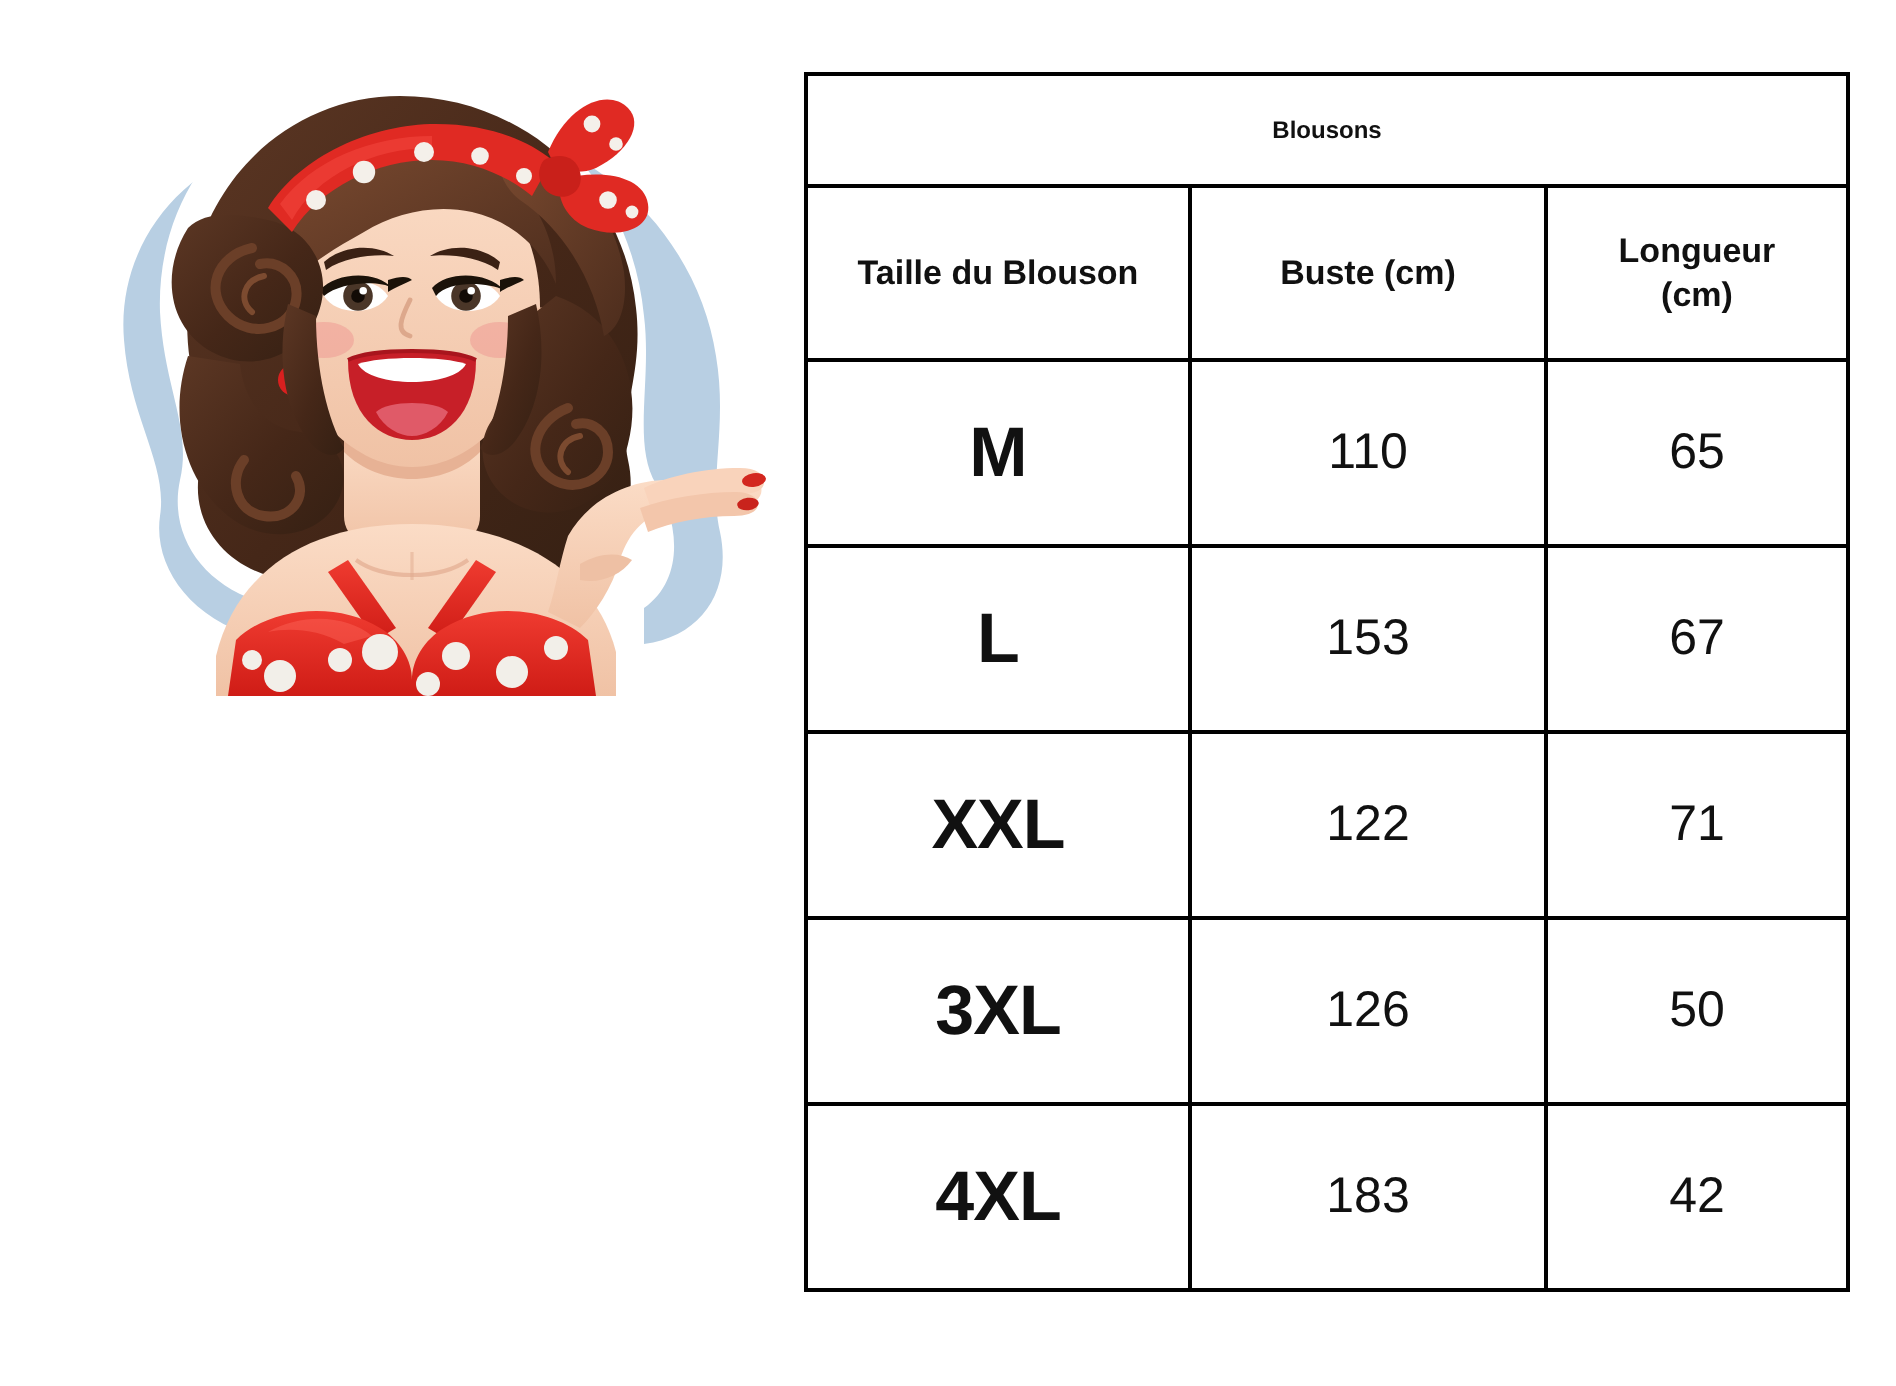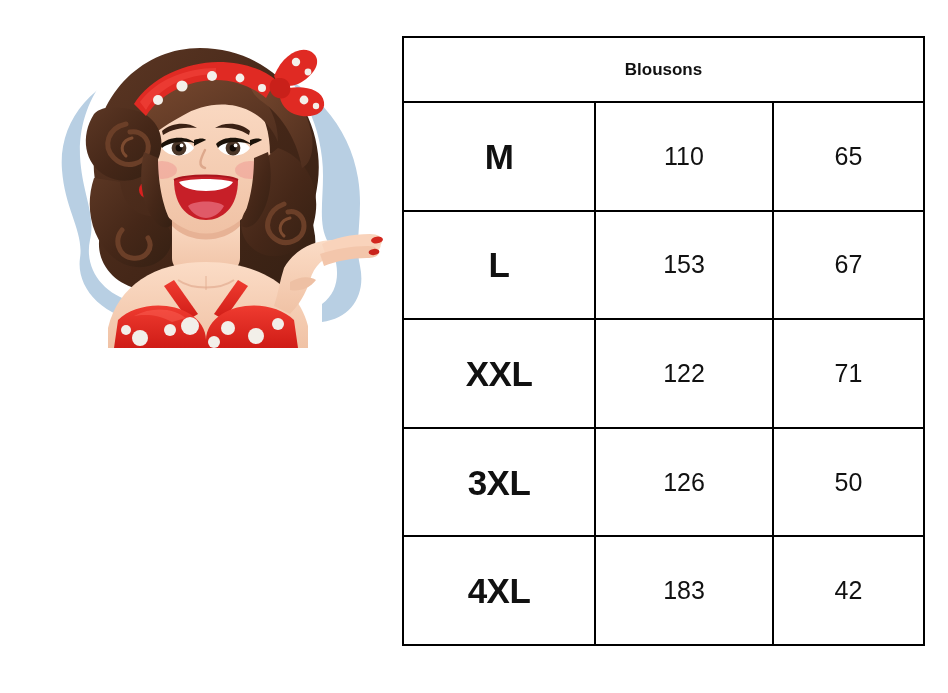--- a/index.html
+++ b/index.html
@@ -66,21 +66,21 @@
   .title-cell {
     height: 98px;
     font-size: 46px;
     font-weight: bold;
     color: #16306b;
     letter-spacing: -0.5px;
     line-height: 1;
   }
   .subtitle-cell {
     height: 40px;
-    font-size: 17px;
+    font-size: 12px;
     font-weight: bold;
     color: #e01b1b;
     line-height: 1;
   }
   .colhead-cell {
     height: 64px;
     font-size: 17px;
     font-weight: bold;
     color: #111111;
     line-height: 1.25;
@@ -423,20 +423,28 @@
     <table class="size-table">
       <colgroup>
         <col class="col-size">
           <col class="col-buste">
           <col class="col-long">
       </colgroup>
       <tbody>
         <tr>
           <td class="subtitle-cell" colspan="3">Blousons</td>
         </tr>
+        <tr>
+          <td class="colhead-cell">Taille du Blouson</td>
+          <td class="colhead-cell">Buste (cm)</td>
+          <td class="colhead-cell">
+            <span>Longueur</span><br>
+            <span>(cm)</span>
+          </td>
+        </tr>
 
         <tr class="data-row">
           <td class="size-cell">M</td>
           <td class="meas-cell">110</td>
           <td class="meas-cell">65</td>
         </tr>
         <tr class="data-row">
           <td class="size-cell">L</td>
           <td class="meas-cell">153</td>
           <td class="meas-cell">67</td>

